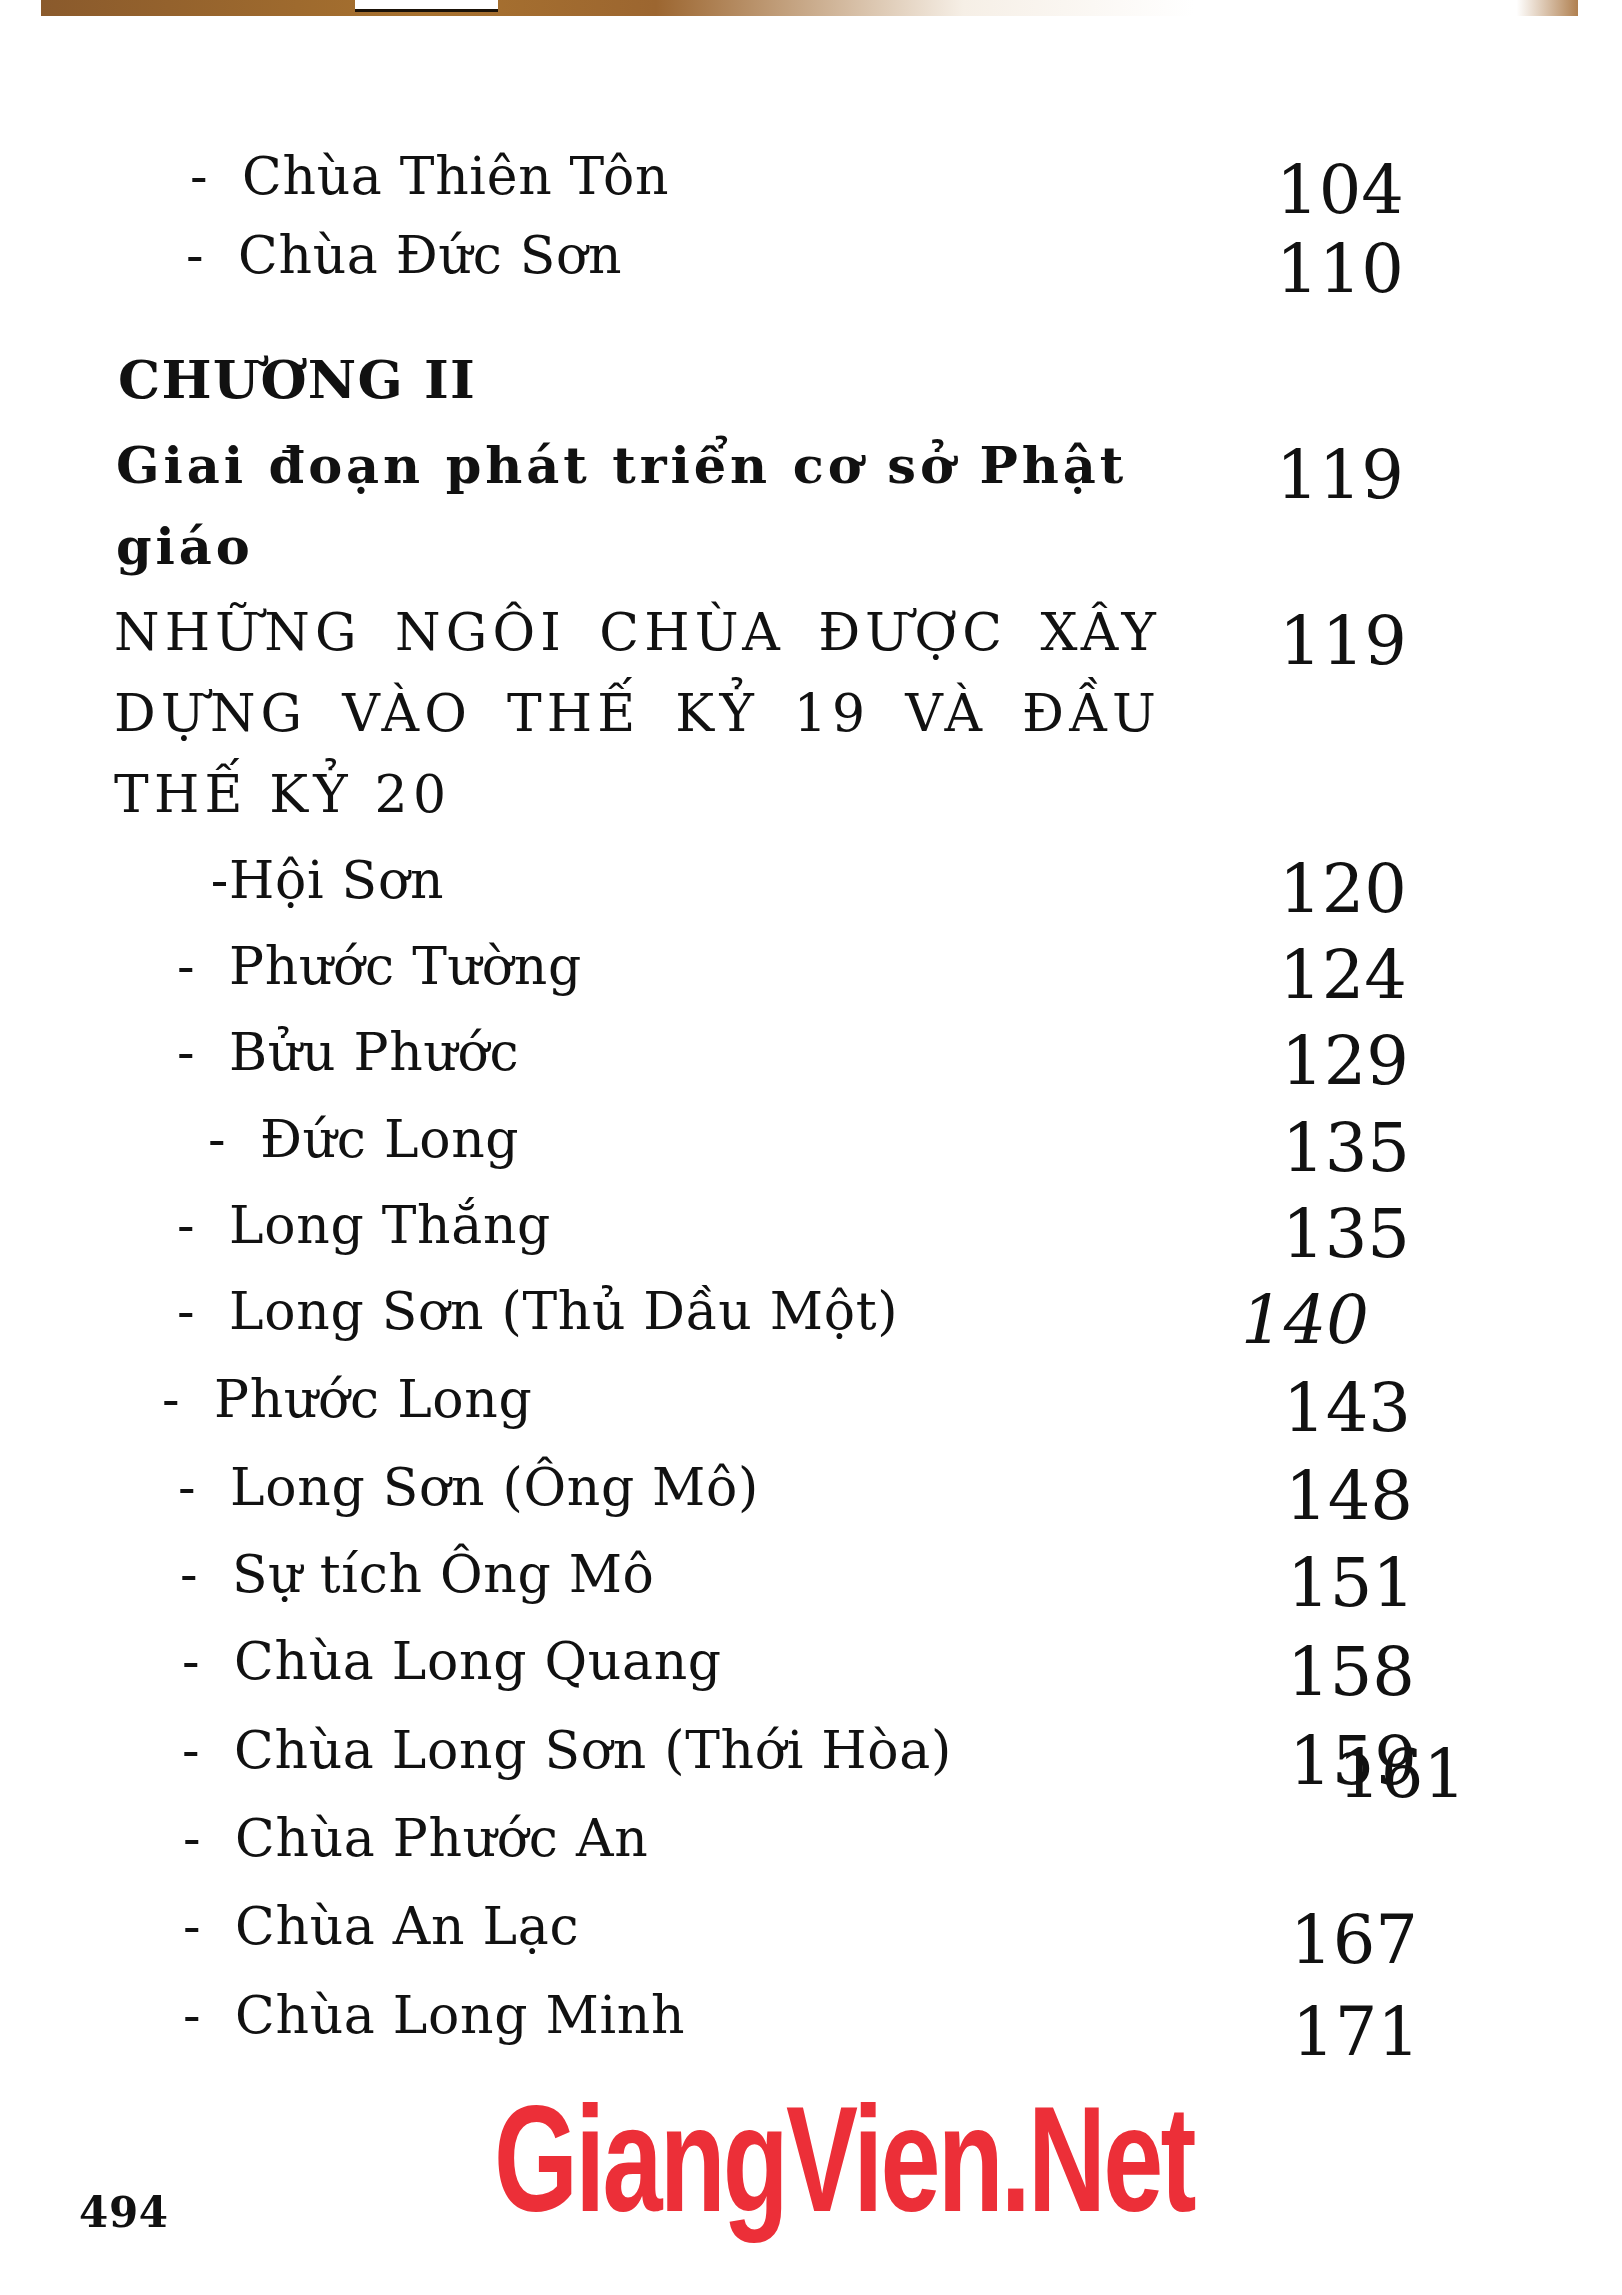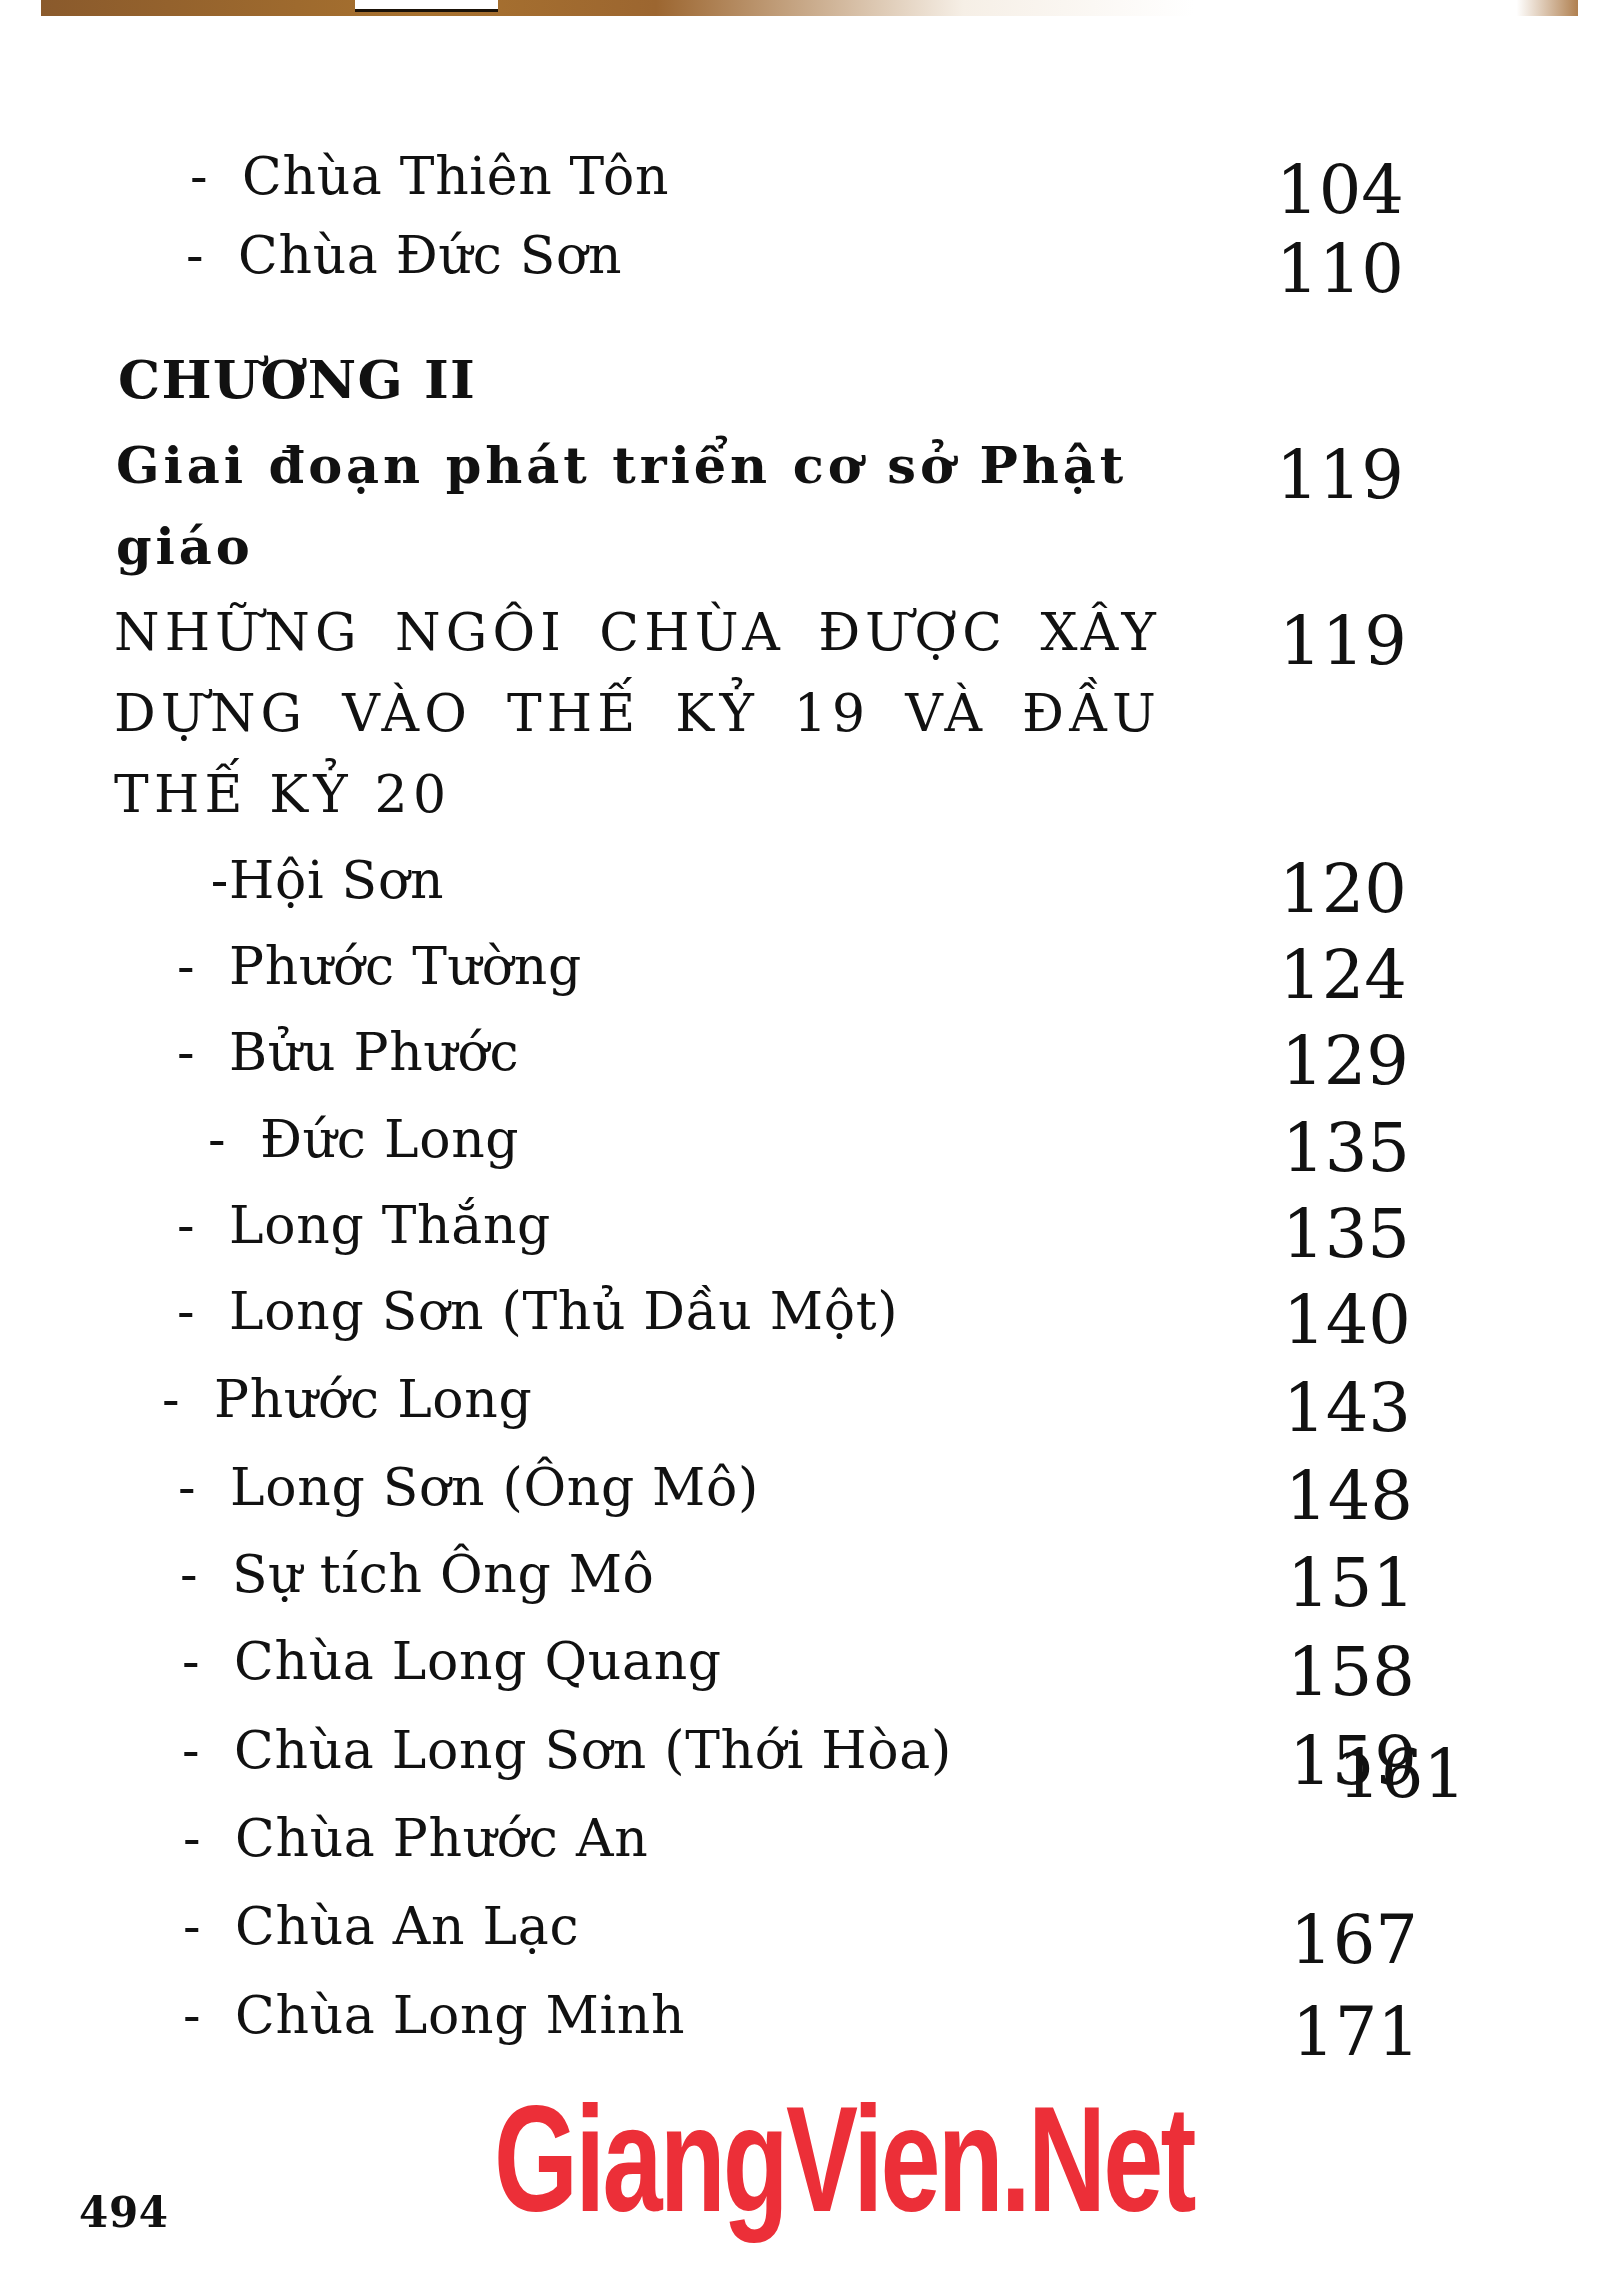--- a/index.html
+++ b/index.html
@@ -61,21 +61,21 @@
   <div class="entry" style="left:177px; top:1026px;"><span class="dash">-</span><span>Bửu Phước</span></div>
   <div class="num" style="left:1281px; top:1028px;">129</div>
 
   <div class="entry" style="left:176px; top:1113px;margin-left:32px;"><span class="dash">-</span><span>Đức Long</span></div>
   <div class="num" style="left:1282px; top:1115px;">135</div>
 
   <div class="entry" style="left:177px; top:1199px;"><span class="dash">-</span><span>Long Thắng</span></div>
   <div class="num" style="left:1282px; top:1201px;">135</div>
 
   <div class="entry" style="left:177px; top:1285px;"><span class="dash">-</span><span>Long Sơn (Thủ Dầu Một)</span></div>
-  <div class="num" style="left:1283px; top:1287px;">140</div>
+  <div class="num" style="left:1241px; top:1287px;font-style:italic;">140</div>
 
   <div class="entry" style="left:162px; top:1373px;"><span class="dash">-</span><span>Phước Long</span></div>
   <div class="num" style="left:1283px; top:1375px;">143</div>
 
   <div class="entry" style="left:178px; top:1461px;"><span class="dash">-</span><span>Long Sơn (Ông Mô)</span></div>
   <div class="num" style="left:1285px; top:1463px;">148</div>
 
   <div class="entry" style="left:180px; top:1548px;"><span class="dash">-</span><span>Sự tích Ông Mô</span></div>
   <div class="num" style="left:1287px; top:1550px;">151</div>
 

